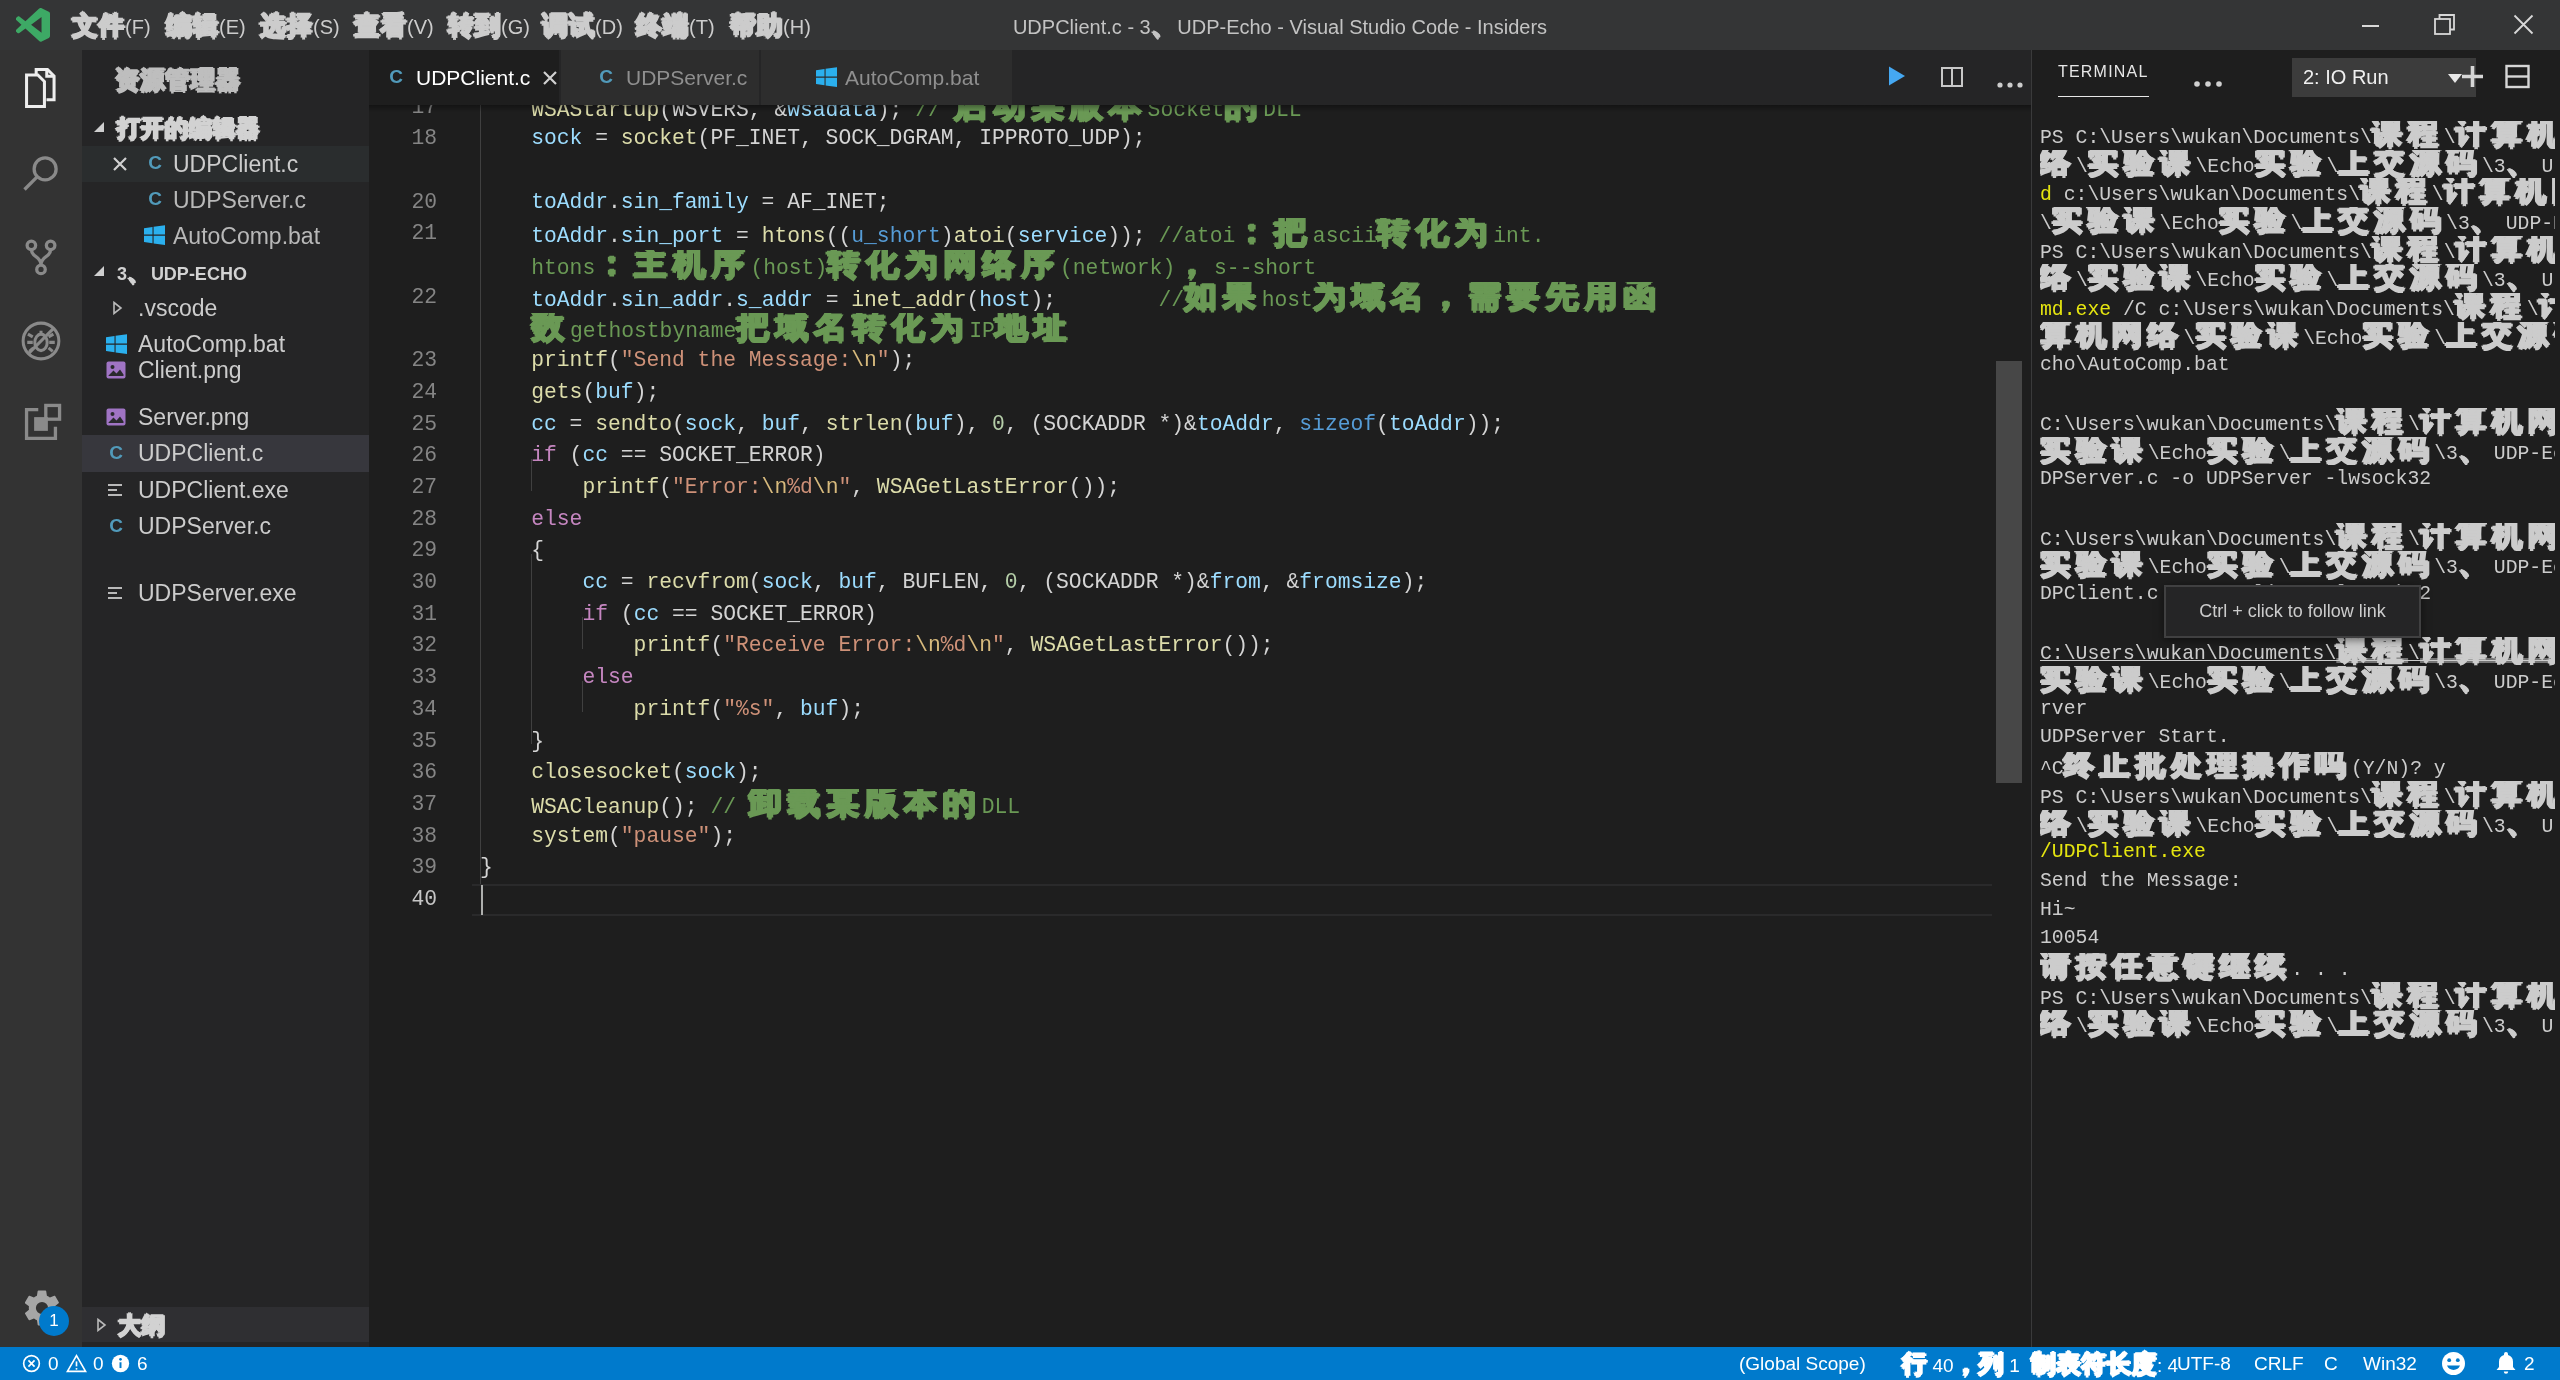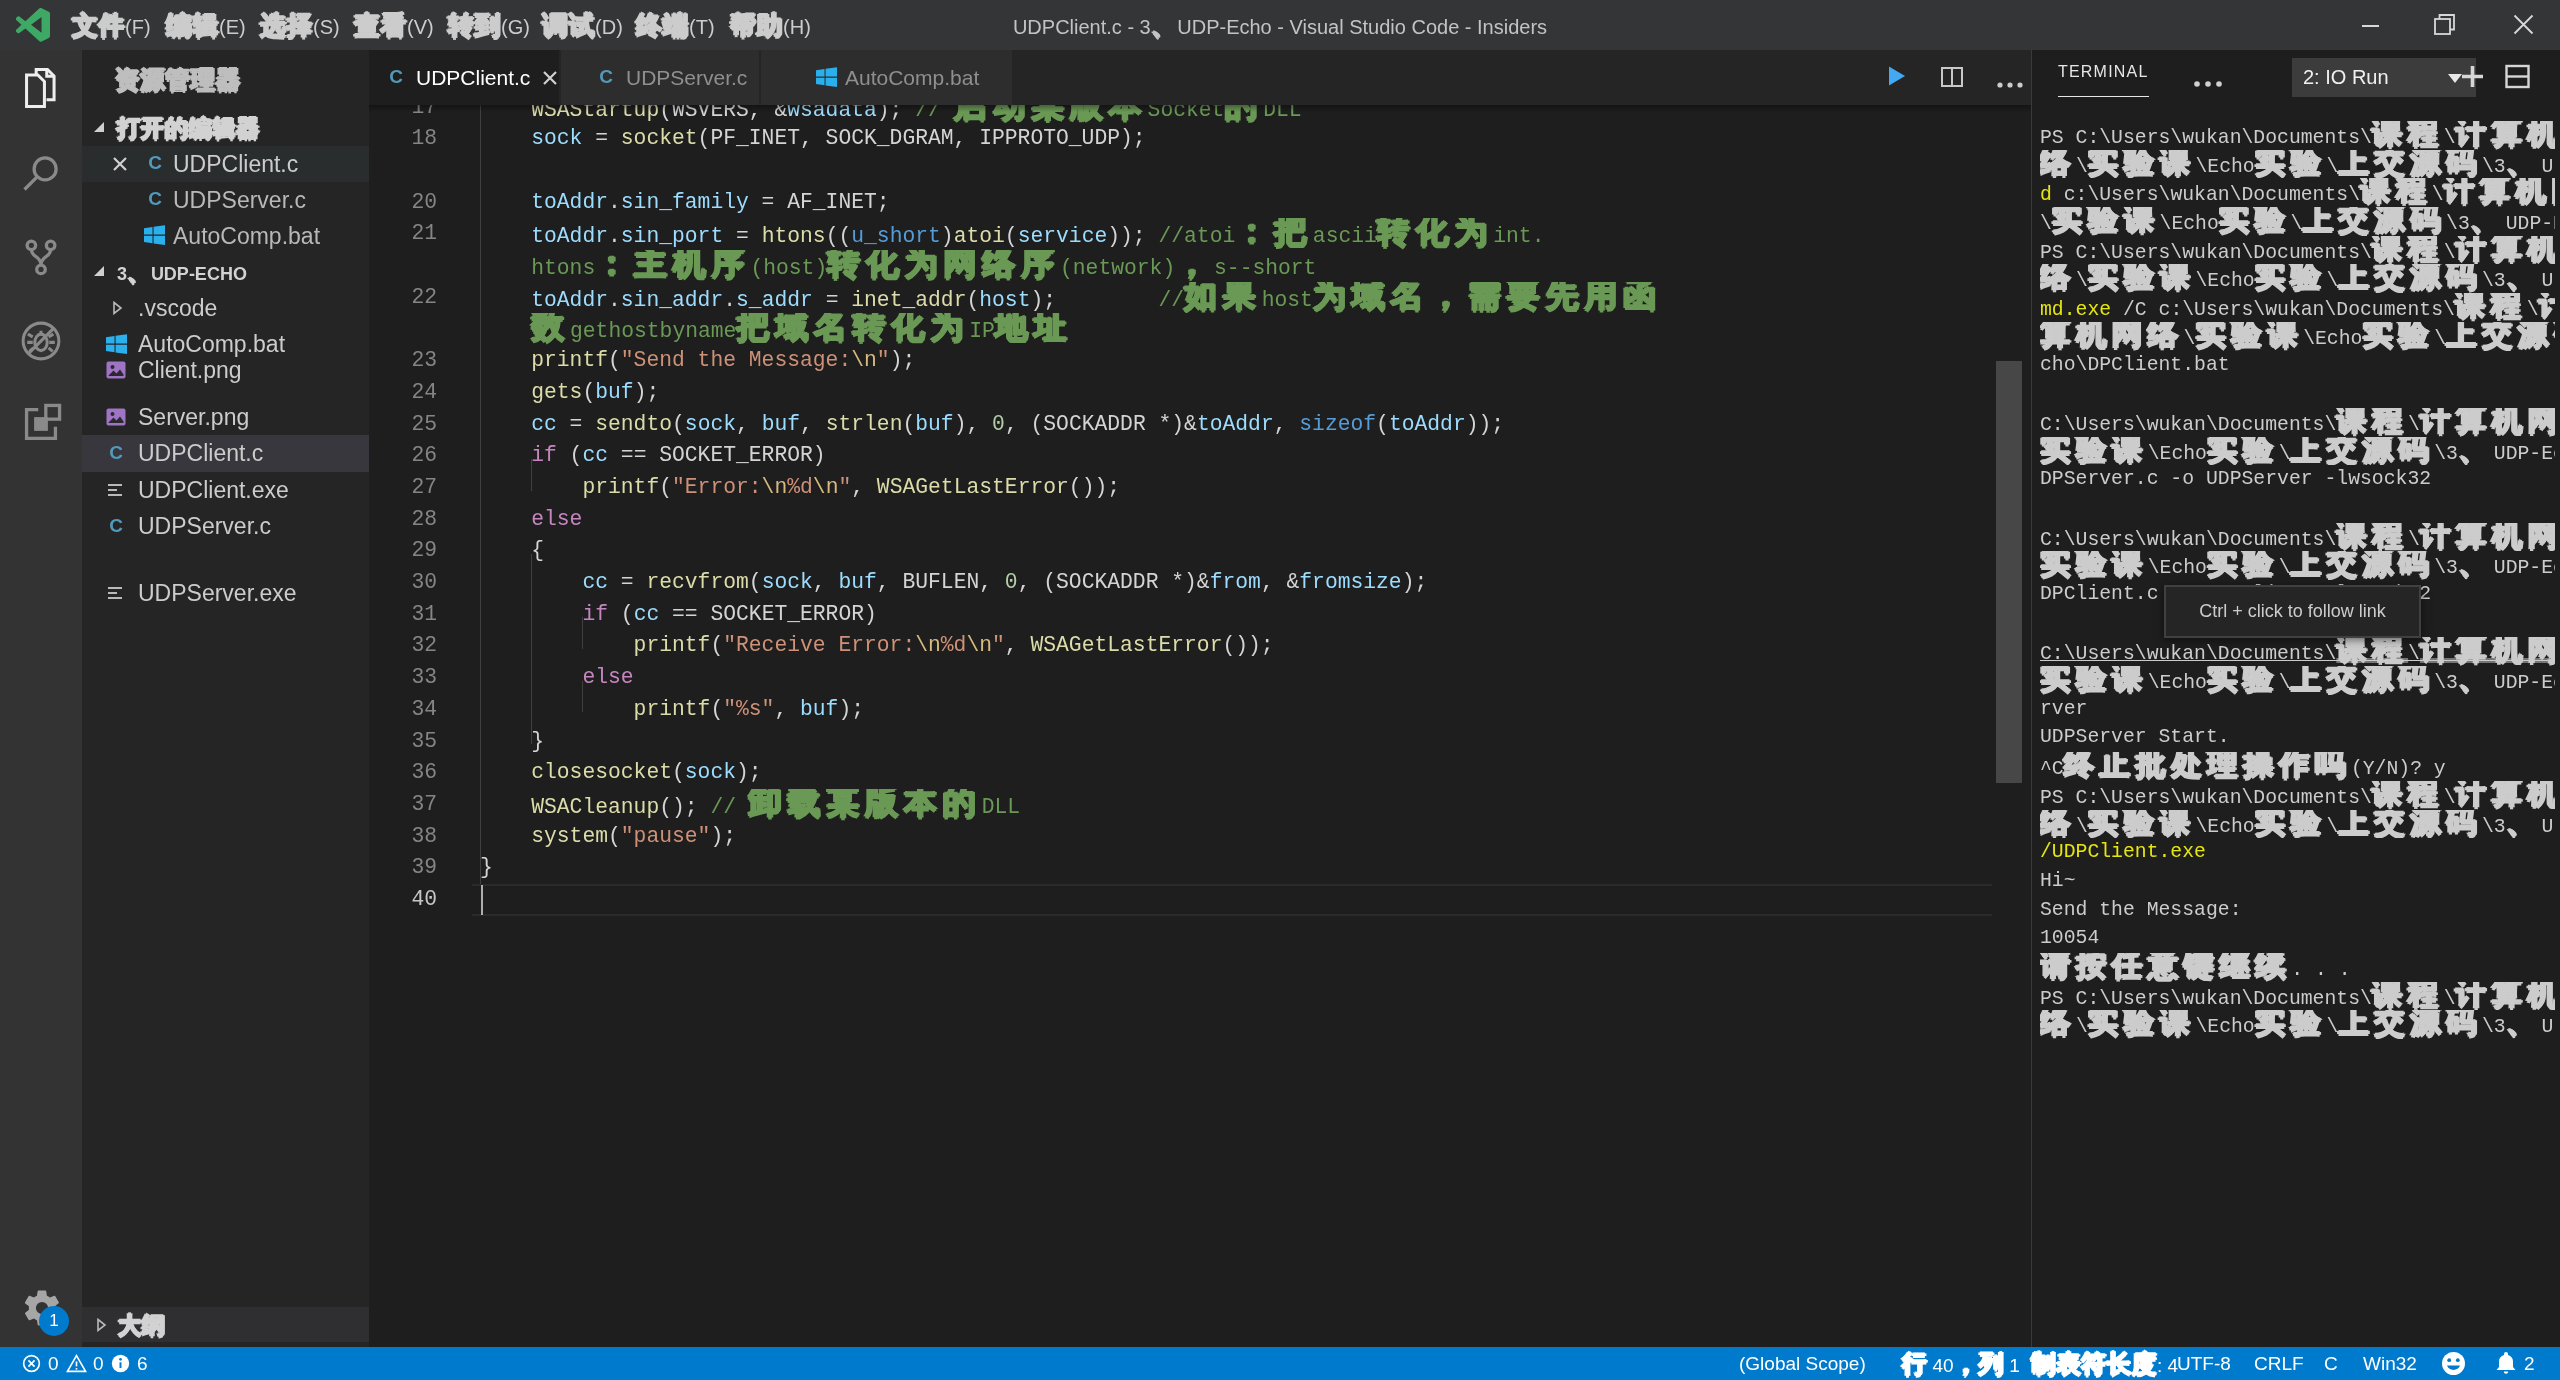--- a/index.html
+++ b/index.html
@@ -352,40 +352,40 @@
         </svg></span>
   <div id="term">
 <div class="tr">PS C:\Users\wukan\Documents\<i>课程</i>\<i>计算机网</i></div>
 <div class="tr"><i>络</i>\<i>实验课</i>\Echo<i>实验</i>\<i>上交源码</i>\3<i>、</i>UDP-Echo&gt; </div>
 <div class="tr"><span class="y">d</span> c:\Users\wukan\Documents\<i>课程</i>\<i>计算机网络</i></div>
 <div class="tr">\<i>实验课</i>\Echo<i>实验</i>\<i>上交源码</i>\3<i>、</i>UDP-Echo</div>
 <div class="tr">PS C:\Users\wukan\Documents\<i>课程</i>\<i>计算机网</i></div>
 <div class="tr"><i>络</i>\<i>实验课</i>\Echo<i>实验</i>\<i>上交源码</i>\3<i>、</i>UDP-Echo&gt; </div>
 <div class="tr"><span class="y">md.exe</span> /C c:\Users\wukan\Documents\<i>课程</i>\<i>计</i></div>
 <div class="tr"><i>算机网络</i>\<i>实验课</i>\Echo<i>实验</i>\<i>上交源码</i>\3UDP-E</div>
-<div class="tr">cho\DPClient.bat</div>
+<div class="tr">cho\AutoComp.bat</div>
 <div class="tr"></div>
 <div class="tr">C:\Users\wukan\Documents\<i>课程</i>\<i>计算机网络</i>\</div>
 <div class="tr"><i>实验课</i>\Echo<i>实验</i>\<i>上交源码</i>\3<i>、</i>UDP-Echo&gt;gcc U</div>
 <div class="tr">DPServer.c -o UDPServer -lwsock32</div>
 <div class="tr"></div>
 <div class="tr">C:\Users\wukan\Documents\<i>课程</i>\<i>计算机网络</i>\</div>
 <div class="tr"><i>实验课</i>\Echo<i>实验</i>\<i>上交源码</i>\3<i>、</i>UDP-Echo&gt;gcc U</div>
 <div class="tr">DPClient.c -o UDPClient -lwsock32</div>
 <div class="tr"></div>
 <div class="tr"><span class="u">C:\Users\wukan\Documents\<i>课程</i>\<i>计算机网络</i>\</span></div>
 <div class="tr"><i>实验课</i>\Echo<i>实验</i>\<i>上交源码</i>\3<i>、</i>UDP-Echo&gt;UDPSe</div>
 <div class="tr">rver</div>
 <div class="tr">UDPServer Start.</div>
 <div class="tr">^C<i>终止批处理操作吗</i>(Y/N)? y</div>
 <div class="tr">PS C:\Users\wukan\Documents\<i>课程</i>\<i>计算机网</i></div>
 <div class="tr"><i>络</i>\<i>实验课</i>\Echo<i>实验</i>\<i>上交源码</i>\3<i>、</i>UDP-Echo&gt; .</div>
 <div class="tr"><span class="y">/UDPClient.exe</span></div>
+<div class="tr">Send the Message:</div>
 <div class="tr">Hi~</div>
-<div class="tr">Send the Message:</div>
 <div class="tr">10054</div>
 <div class="tr"><i>请按任意键继续</i>. . .</div>
 <div class="tr">PS C:\Users\wukan\Documents\<i>课程</i>\<i>计算机网</i></div>
 <div class="tr"><i>络</i>\<i>实验课</i>\Echo<i>实验</i>\<i>上交源码</i>\3<i>、</i>UDP-Echo&gt; </div>
   </div>
   <div id="tooltip">Ctrl + click to follow link</div>
 </div>
 
 <div id="statusbar">
   <span class="sico" style="left:22px;top:7px"><svg width="19" height="19" viewBox="0 0 23 23">

